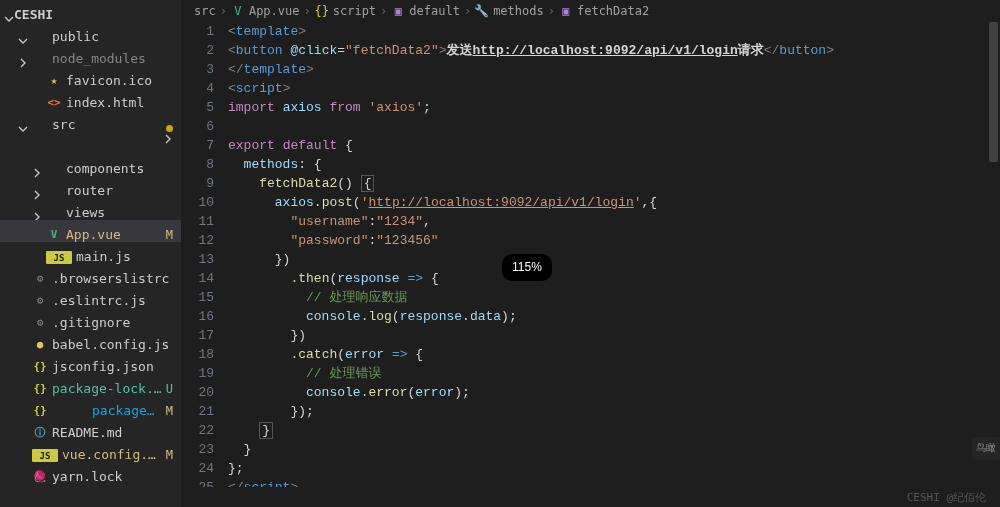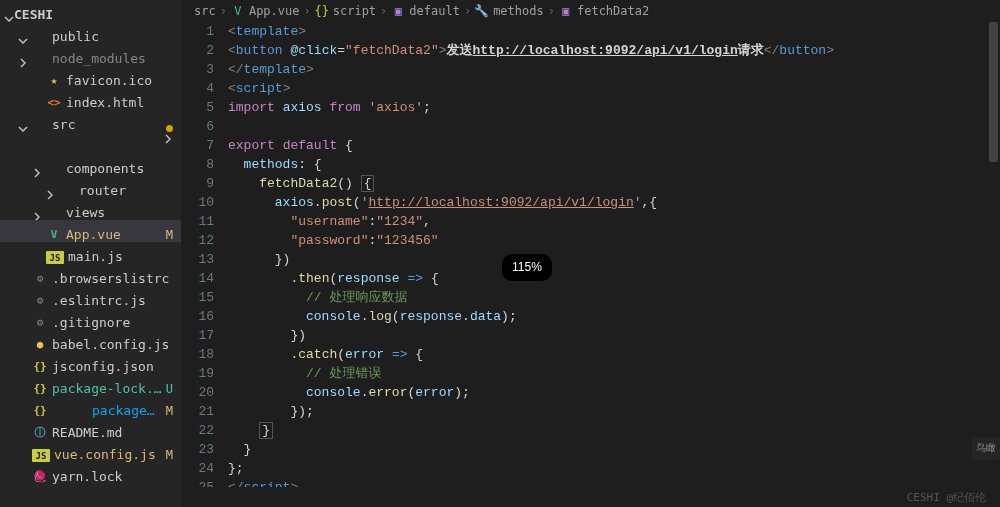--- a/index.html
+++ b/index.html
@@ -118,21 +118,21 @@
   }
   .footer {
     height:20px; background:#1e1e1e;
     color:#555; font-size:11px;
     display:flex; align-items:center; justify-content:flex-end;
     padding:0 14px;
   }
   
   .ic-yellow{color:#e8c35d;} .ic-orange{color:#e37933;} .ic-green{color:#42b883;}
   .ic-blue{color:#519aba;} .ic-grey{color:#888;}
-  .ic-js{color:#cbcb41;background:#cbcb41;color:#1e1e1e;width:18px;height:13px;font-size:9px;border-radius:1px;}
+  .ic-js{color:#cbcb41;background:#cbcb41;color:#1e1e1e;width:26px;height:13px;font-size:9px;border-radius:1px;}
   .ic-json{color:#cbcb41;} .ic-md{color:#519aba;}
   .ic-braces{color:#cbcb41;} .ic-gear{color:#888;} .ic-cube{color:#b180d7;}
 </style>
 </head>
 <body>
 
 <div class="explorer">
   <div class="tree-row root" style="padding-left:4px">
     <span class="tree-arrow">
       <svg viewBox="0 0 10 10">
@@ -181,21 +181,21 @@
         <span class="file-icon ic-grey"></span>
         <span class="tree-label">assets</span>
       </div>
       <div class="tree-row" style="padding-left: 32px;">
         <span class="tree-arrow"><svg viewBox="0 0 10 10">
             <path d="M3 1 L7 5 L3 9" fill="none" stroke="#c5c5c5" stroke-width="1.4"></path>
           </svg></span>
         <span class="file-icon ic-grey"></span>
         <span class="tree-label">components</span>
       </div>
-      <div class="tree-row" style="padding-left: 45px;">
+      <div class="tree-row" style="padding-left: 32px;">
         <span class="tree-arrow"><svg viewBox="0 0 10 10">
             <path d="M3 1 L7 5 L3 9" fill="none" stroke="#c5c5c5" stroke-width="1.4"></path>
           </svg></span>
         <span class="file-icon ic-grey"></span>
         <span class="tree-label">router</span>
       </div>
       <div class="tree-row" style="padding-left: 32px;">
         <span class="tree-arrow"><svg viewBox="0 0 10 10">
             <path d="M3 1 L7 5 L3 9" fill="none" stroke="#c5c5c5" stroke-width="1.4"></path>
           </svg></span>

